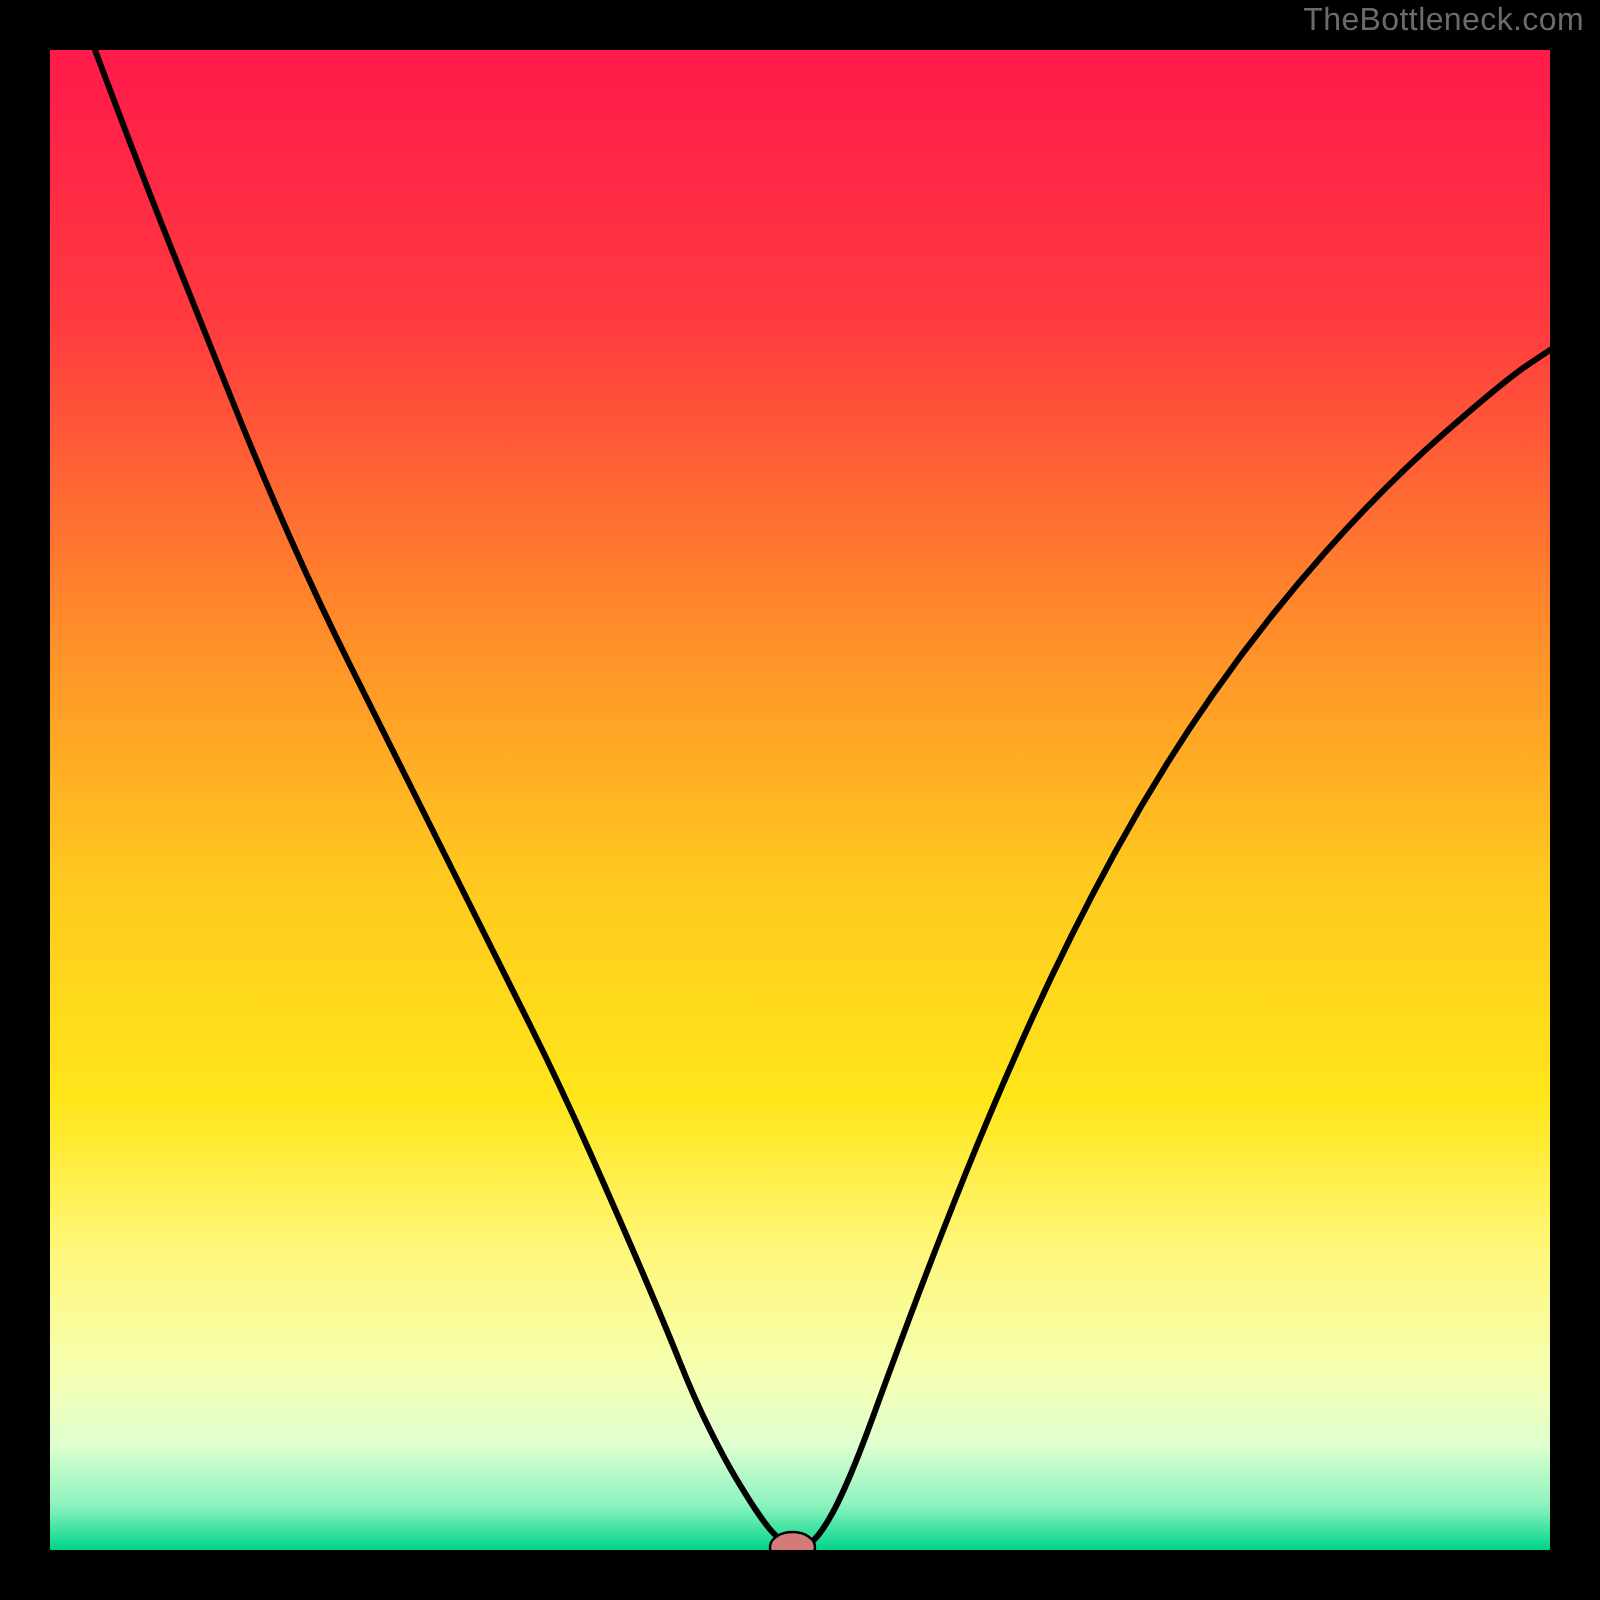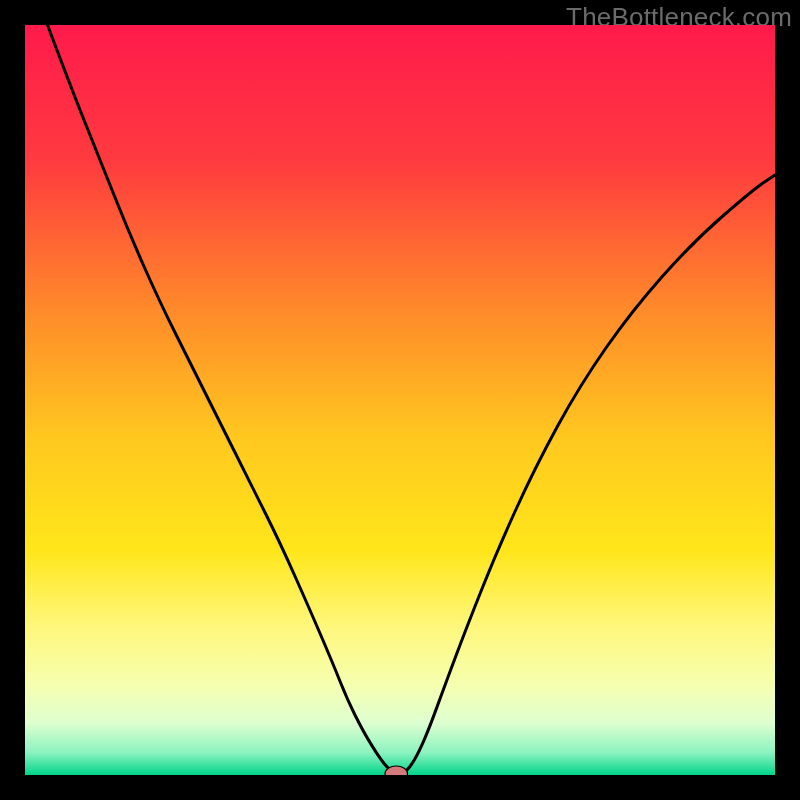--- a/index.html
+++ b/index.html
@@ -23,21 +23,21 @@
     top: 25px;
     width: 750px;
     height: 750px;
     overflow: hidden;
   }
   .watermark {
     position: absolute;
     top: 2px;
     right: 8px;
     color: #6b6b6b;
-    font-size: 26px;
+    font-size: 16px;
     font-weight: 500;
     letter-spacing: 0.2px;
     user-select: none;
   }
   svg { display: block; }
 </style>
 </head>
 <body>
 
 <div class="frame">

